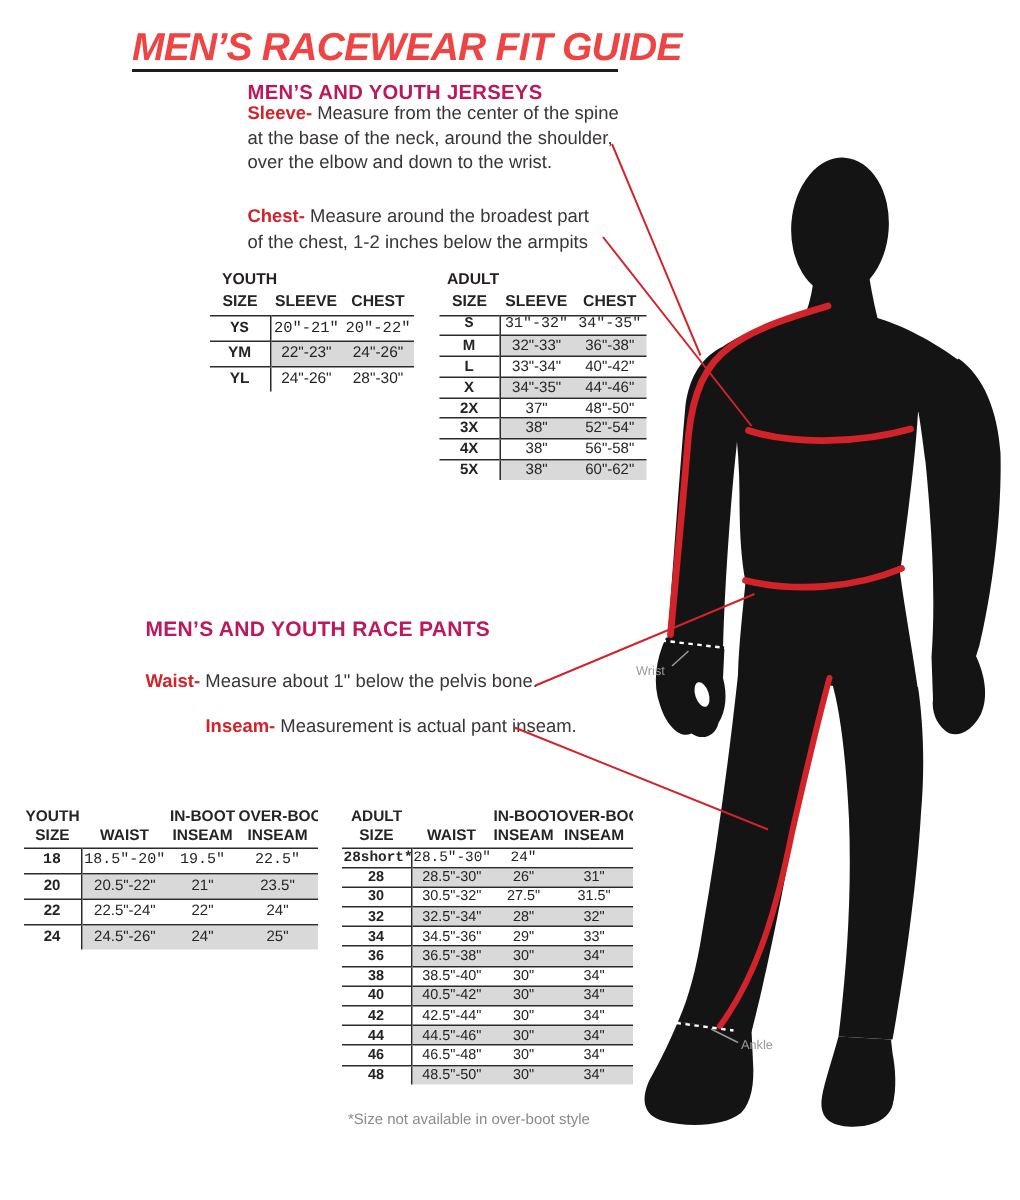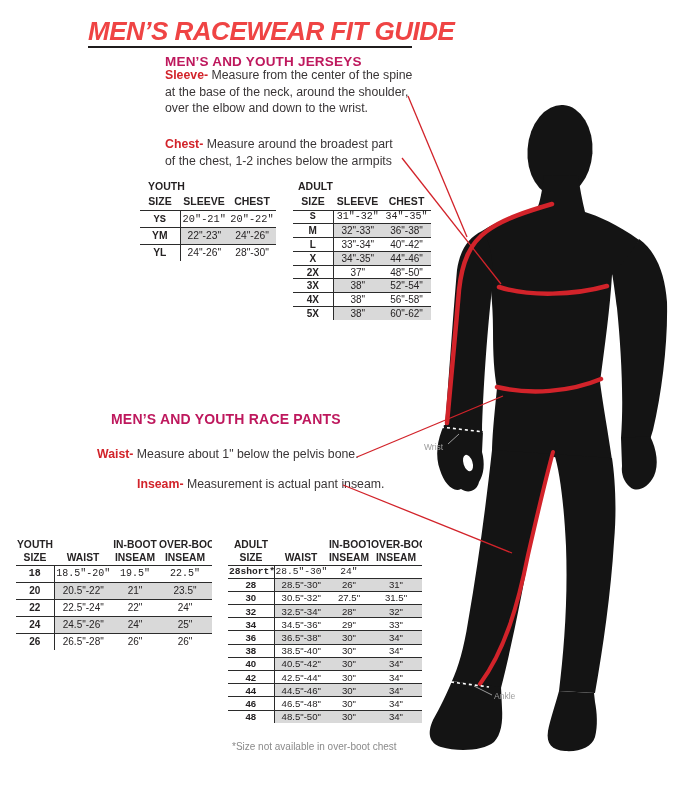--- a/index.html
+++ b/index.html
@@ -12,21 +12,21 @@
 
   .title {
     left:88px; top:16px;
     font-style:italic; font-weight:800; font-size:26px; letter-spacing:-0.5px;
     color:#ef4444; white-space:nowrap;
   }
   .title-rule { left:88px; top:46px; width:324px; height:2px; background:#1f1c1d; }
 
   .section-heading { font-weight:bold; color:#be185d; white-space:nowrap; }
   .jerseys-heading { left:165px; top:54px; font-size:13.5px; letter-spacing:0.2px; }
-  .pants-heading   { left:111px;  top:411px; font-size:14px;  letter-spacing:0.2px; }
+  .pants-heading   { left:97px;  top:411px; font-size:14px;  letter-spacing:0.2px; }
 
   .para { font-size:12.3px; line-height:16.5px; color:#3a3637; }
   .para .rlabel { font-weight:bold; color:#d2232a; }
   .para .ptext  { white-space:pre-line; }
   .sleeve-block { left:165px; top:67px;  width:280px; }
   .chest-block  { left:165px; top:136px; width:280px; }
   .waist-block  { left:97px;  top:446px; width:330px; }
   .inseam-block { left:97px;  top:476px; width:330px;padding-left:40px; }
 
   .group-label { font-size:10.5px; font-weight:bold; color:#231f20; }
@@ -218,26 +218,20 @@
           <td class="size">22</td>
           <td>22.5"-24"</td>
           <td>22"</td>
           <td>24"</td>
         </tr>
         <tr class="shade">
           <td class="size">24</td>
           <td>24.5"-26"</td>
           <td>24"</td>
           <td>25"</td>
-        </tr>
-        <tr>
-          <td class="size">26</td>
-          <td>26.5"-28"</td>
-          <td>26"</td>
-          <td>26"</td>
         </tr>
       </tbody>
     </table>
   <table class="fit-table ap-table">
       <colgroup>
         <col style="width: 46px;">
         <col style="width: 54px;">
         <col style="width: 42px;">
         <col style="width: 52px;">
       </colgroup>
@@ -324,21 +318,21 @@
         </tr>
         <tr class="shade">
           <td class="size">48</td>
           <td>48.5"-50"</td>
           <td>30"</td>
           <td>34"</td>
         </tr>
       </tbody>
     </table>
 
-  <div class="abs footnote">*Size not available in over-boot chest</div>
+  <div class="abs footnote">*Size not available in over-boot style</div>
 
   <svg class="abs figure" viewBox="340 85 340 715" xmlns="http://www.w3.org/2000/svg">
 
     <g>
       <ellipse class="sil" cx="560" cy="151" rx="32.5" ry="46" transform="rotate(4 560 151)"></ellipse>
       <path class="sil" d="
         M 544,175 C 542,192 540,202 537,209
         C 512,215 494,223 482,231
         C 488,262 493,295 493,330
         C 493,355 494,372 497,388

